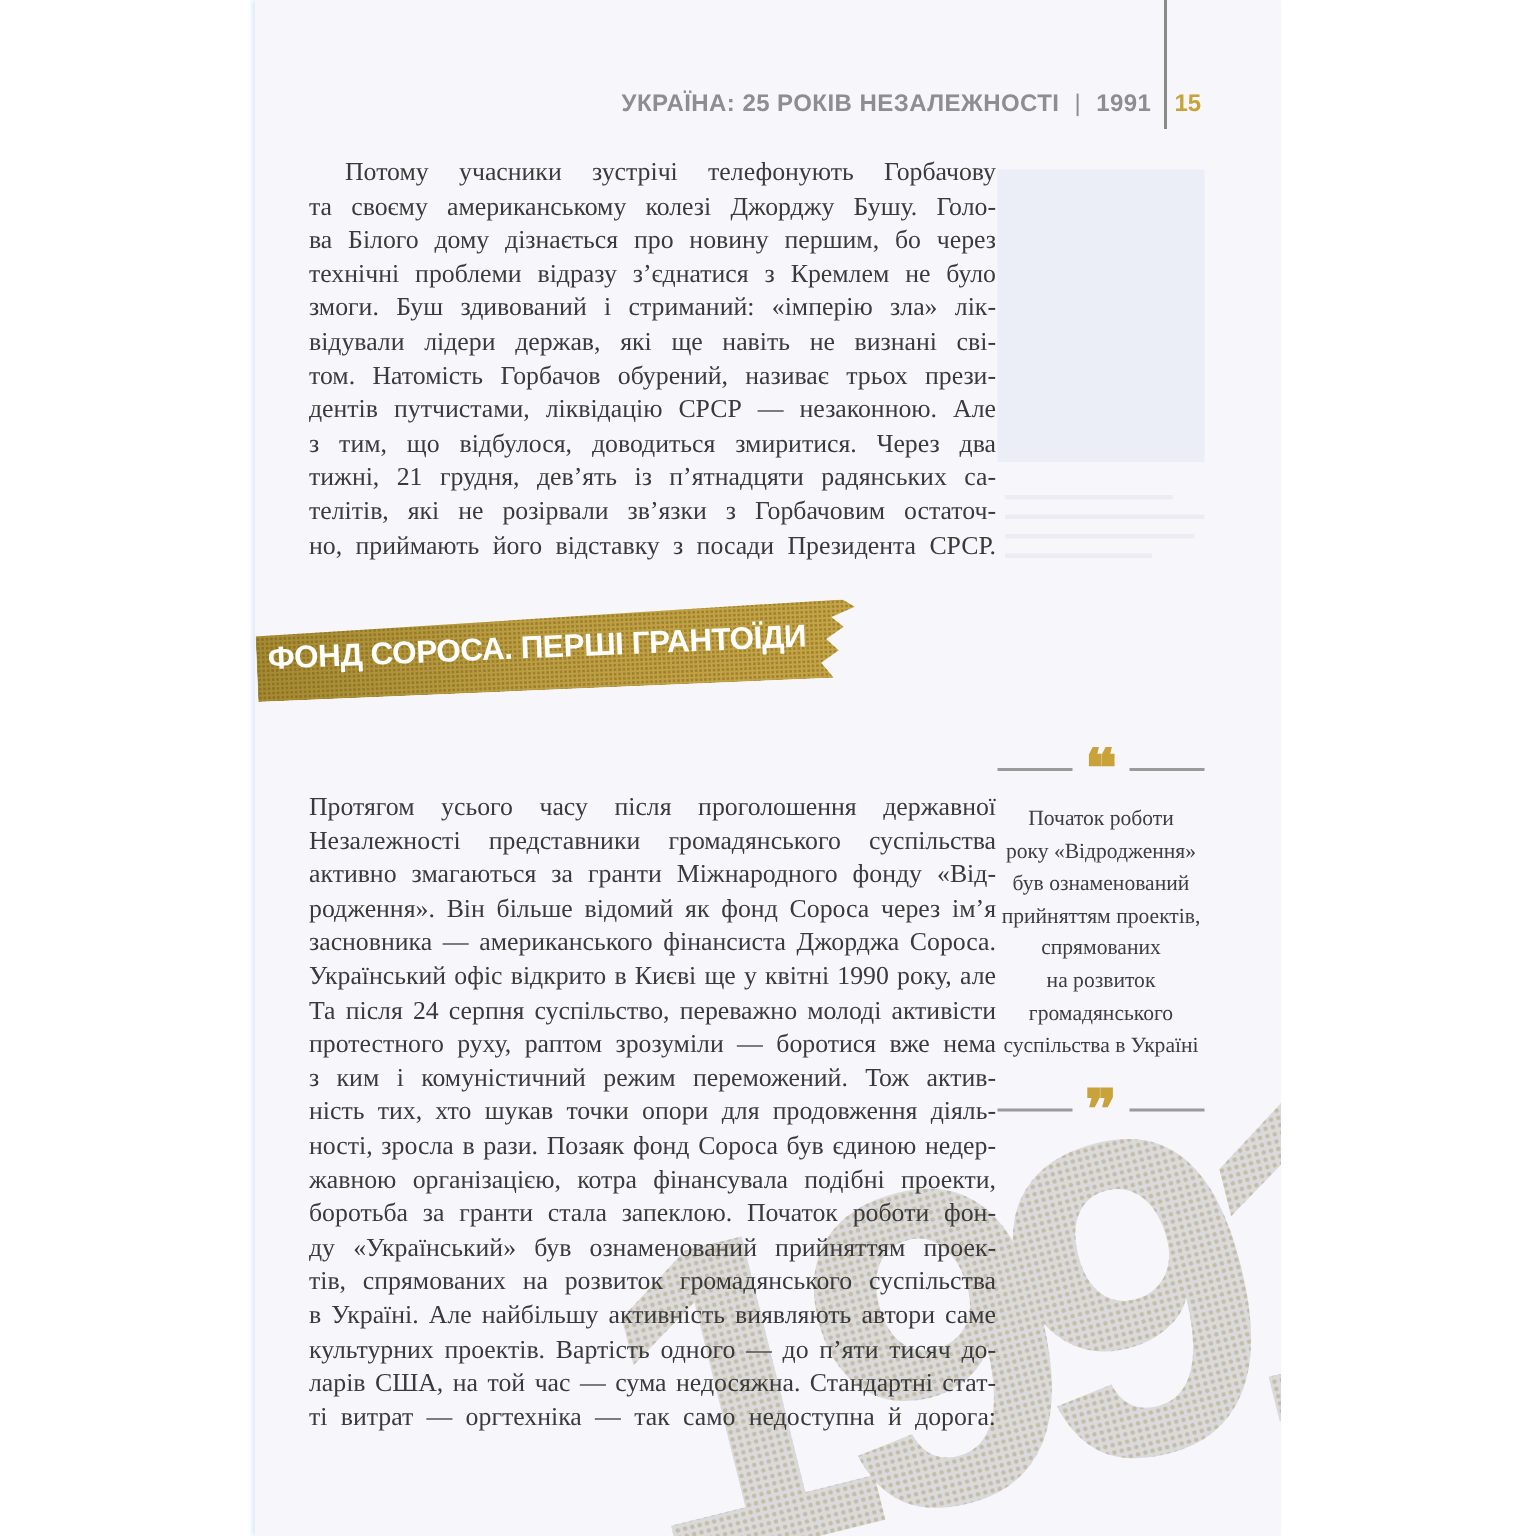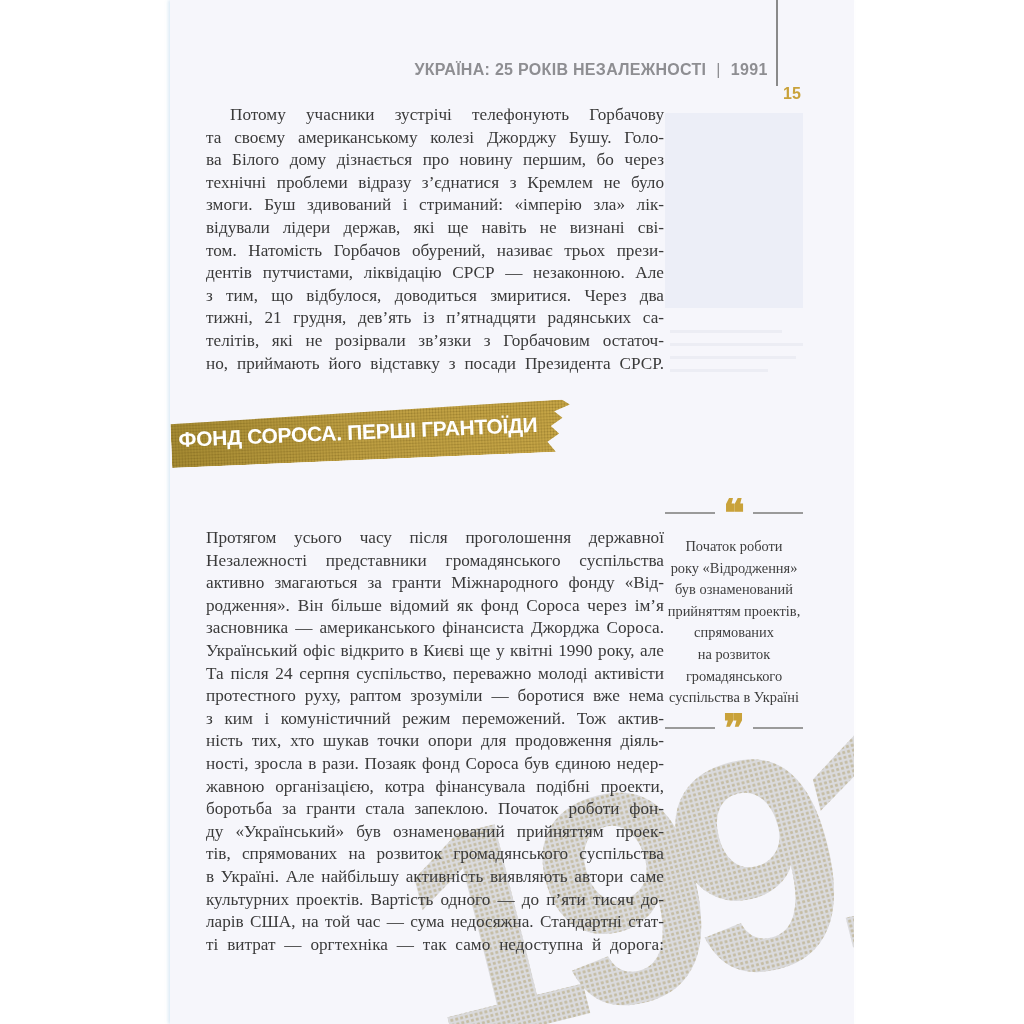--- a/index.html
+++ b/index.html
@@ -26,21 +26,21 @@
   .running-head {
     position:absolute; top:61px; left:242px; width:358px; text-align:center;
     font-family:"Liberation Sans", "DejaVu Sans", sans-serif;
     font-weight:bold; font-size:16px; color:#8e8e92; letter-spacing:0.3px;
     white-space:nowrap;
   }
   .running-head .sep { margin:0 10px; font-weight:normal; }
   .page-num {
     position:absolute; top:61px; left:613px;
     font-family:"Liberation Sans", "DejaVu Sans", sans-serif;
-    font-weight:bold; font-size:16px; color:#c9a23a;margin-top:24px;
+    font-weight:bold; font-size:16px; color:#c9a23a;
   }
   .body-text {
     position:absolute; left:36px; width:458px;
     font-size:17.2px; line-height:22.6px; color:#3a3a3a;
     text-align:justify; text-align-last:justify;
   }
   .body-text .line { display:block; white-space:nowrap; text-align:justify; text-align-last:justify; }
   .para1 { top:104px; }
   .para2 { top:527px; }
   .indent { padding-left:24px; }
@@ -61,21 +61,21 @@
     position:absolute; left:495px; top:498px; width:138px; text-align:center;
   }
   .quote-mark-row { display:flex; align-items:center; justify-content:center; gap:8px; }
   .quote-rule { flex:1; height:2px; background:#9a9a9a; }
   .quote-mark {
     font-family:"DejaVu Serif", serif; font-weight:bold; font-size:40px; line-height:30px;
     color:#c9a23a; height:30px; overflow:hidden;
   }
   .quote-text {
     font-family:"Liberation Serif", serif; font-size:14.4px; line-height:21.6px; color:#3e3e3e;
-    margin:8px 0 4px 0;
+    margin:8px 0 16px 0;
   }
   .watermark {
     position:absolute; left:-10px; top:805px; width:720px; height:330px;
     font-family:"Liberation Sans", "DejaVu Sans", sans-serif; font-weight:bold;
     font-size:300px; line-height:300px; letter-spacing:-30px;
     transform:rotate(-14deg); transform-origin:left top;
     color:transparent;
     background:
       radial-gradient(circle, rgba(180,165,120,0.55) 1.3px, transparent 1.7px) 0 0/5px 5px,
       rgba(195,195,195,0.55);

